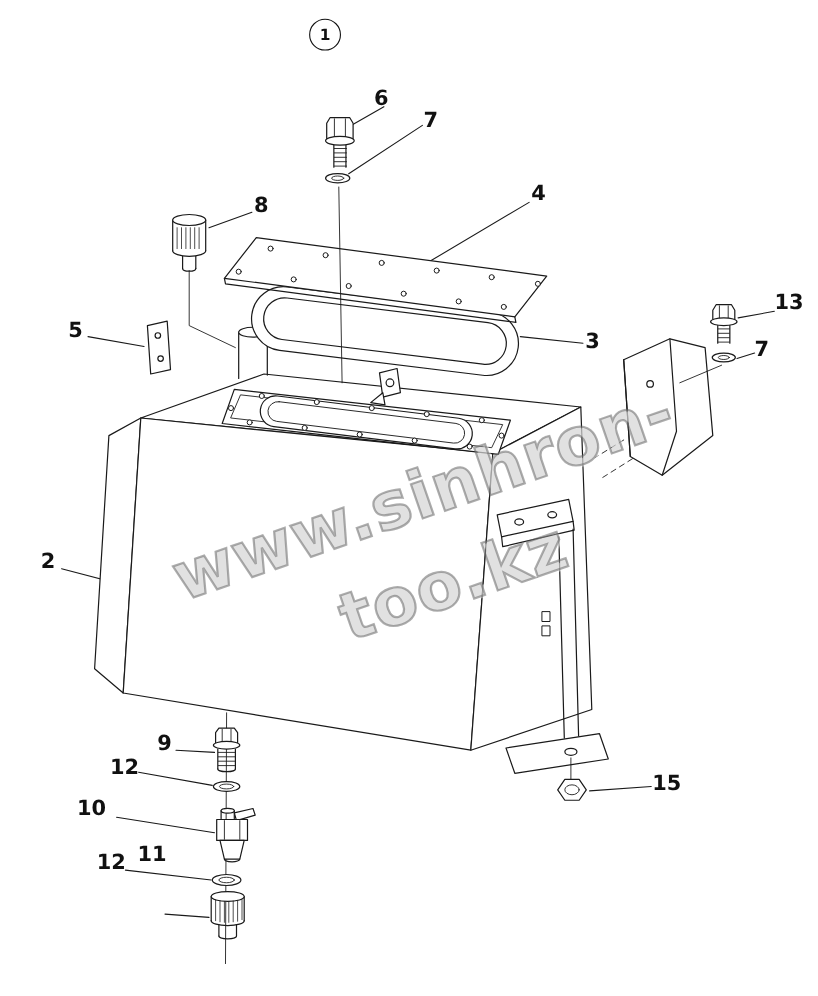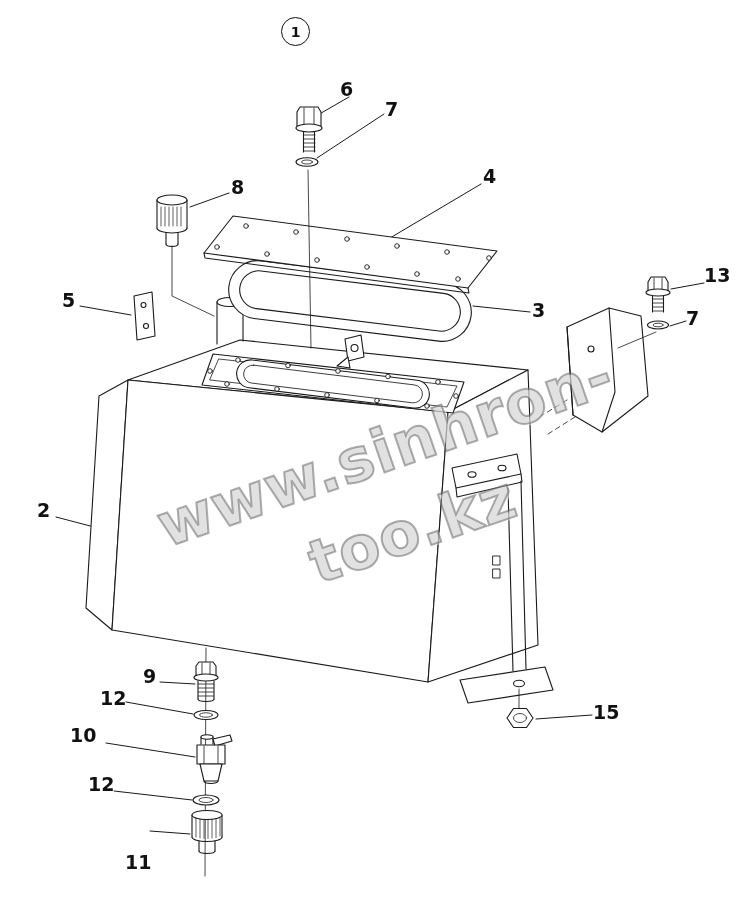--- a/index.html
+++ b/index.html
@@ -264,19 +264,19 @@
       <div class="callout" style="left: 483px; top: 167px;">4</div>
       <div class="callout" style="left: 532px; top: 301px;">3</div>
       <div class="callout" style="left: 704px; top: 266px; text-align: center;">13</div>
       <div class="callout" style="left: 686px; top: 309px;">7</div>
       <div class="callout" style="left: 62px; top: 291px;">5</div>
       <div class="callout" style="left: 37px; top: 501px;">2</div>
       <div class="callout" style="left: 143px; top: 667px;">9</div>
       <div class="callout" style="left: 100px; top: 689px;">12</div>
       <div class="callout" style="left: 70px; top: 726px;">10</div>
       <div class="callout" style="left: 88px; top: 775px;">12</div>
-      <div class="callout" style="left: 125px; top: 853px;">11</div>
+      <div class="callout" style="left: 125px; top: 768px;">11</div>
       <div class="callout" style="left: 593px; top: 703px;">15</div>
     </div>
 
   <div class="watermark">www.sinhron-too.kz</div>
 
 </div>
 
 </body></html>

